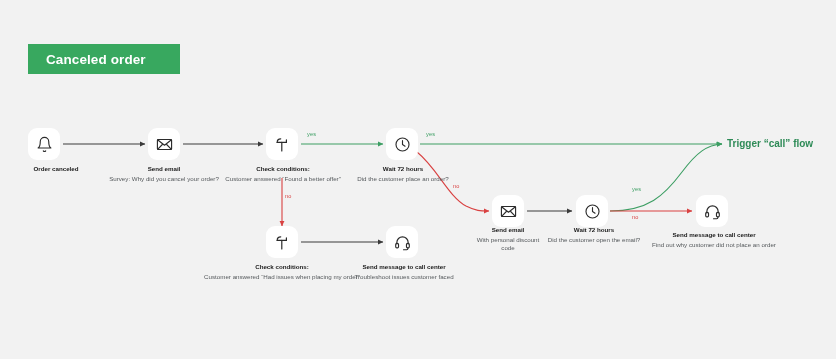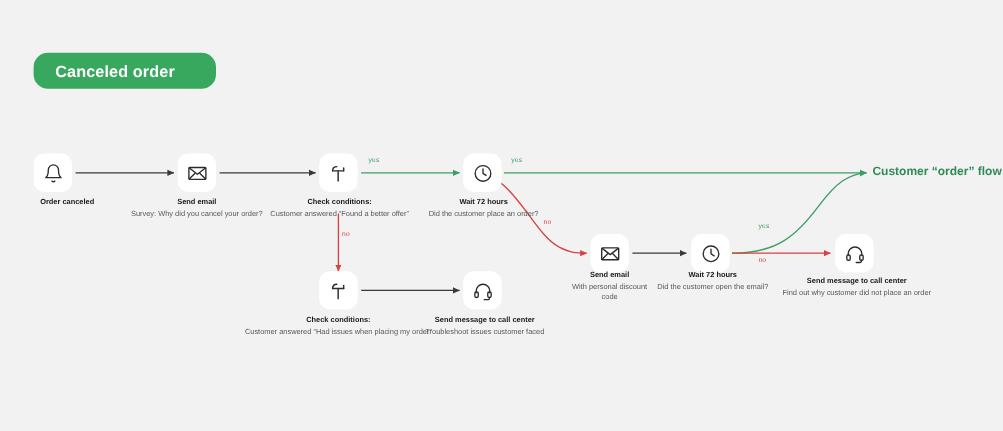--- a/index.html
+++ b/index.html
@@ -25,21 +25,20 @@
     position: absolute;
     left: 28px;
     top: 44px;
     width: 152px;
     height: 30px;
     background: #38a85f;
     display: flex;
     align-items: center;
     padding-left: 18px;
     box-sizing: border-box;
-    border-radius: 12px;
   }
   .header-badge span {
     color: #ffffff;
     font-size: 13.5px;
     font-weight: bold;
     letter-spacing: 0.1px;
   }
   
   #edges {
     position: absolute;
@@ -270,15 +269,15 @@
     <span class="sub">Find out why customer did not place an order</span>
   </div>
 
   <div class="elabel yes" style="left:307px; top:131px;">yes</div>
   <div class="elabel no" style="left:285px; top:193px;">no</div>
   <div class="elabel yes" style="left:426px; top:131px;">yes</div>
   <div class="elabel no" style="left:453px; top:183px;">no</div>
   <div class="elabel yes" style="left:632px; top:186px;">yes</div>
   <div class="elabel no" style="left:632px; top:214px;">no</div>
 
-  <div class="terminal" style="left:727px; top:138px;">Customer “order” flow</div>
+  <div class="terminal" style="left:727px; top:138px;">Trigger “call” flow</div>
 
 </div>
 
 </body></html>

